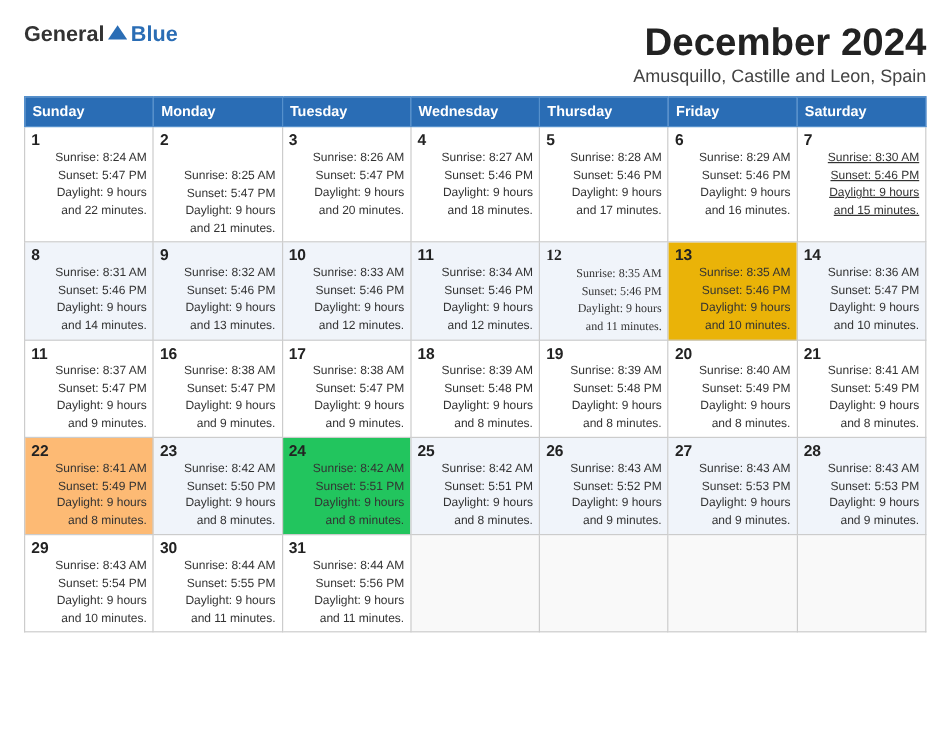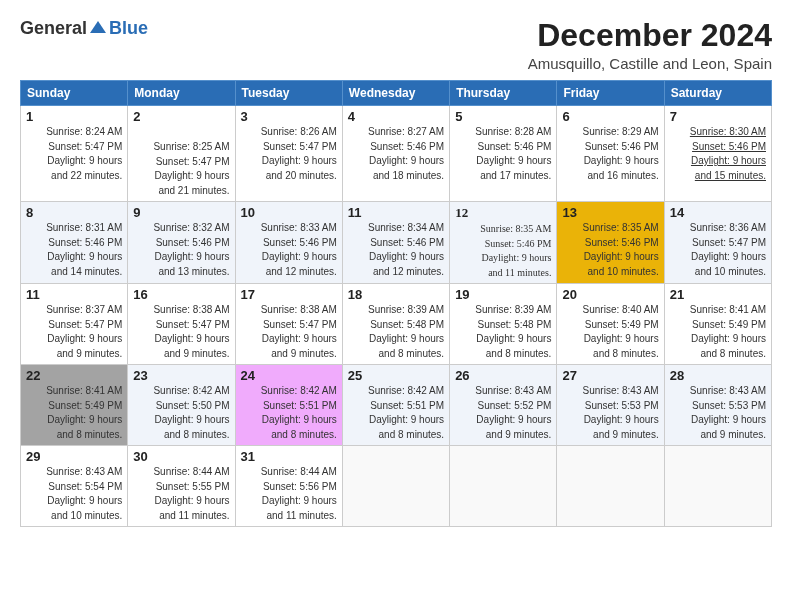--- a/index.html
+++ b/index.html
@@ -269,35 +269,35 @@
           </td>
           <td>
             <span class="day-num">21</span>
             <div class="day-info" style="white-space: pre-line;">Sunrise: 8:41 AM
 Sunset: 5:49 PM
 Daylight: 9 hours
 and 8 minutes.</div>
           </td>
         </tr>
         <tr>
-          <td style="background: #a3a3a3; margin-left: 37px;">
+          <td style="background: #fdba74; margin-left: 37px;">
             <span class="day-num">22</span>
             <div class="day-info" style="white-space: pre-line;">Sunrise: 8:41 AM
 Sunset: 5:49 PM
 Daylight: 9 hours
 and 8 minutes.</div>
           </td>
           <td style="background: rgb(240, 244, 250);">
             <span class="day-num">23</span>
             <div class="day-info" style="white-space: pre-line;">Sunrise: 8:42 AM
 Sunset: 5:50 PM
 Daylight: 9 hours
 and 8 minutes.</div>
           </td>
-          <td style="background: #f0abfc;">
+          <td style="background: #22c55e;">
             <span class="day-num">24</span>
             <div class="day-info" style="white-space: pre-line;">Sunrise: 8:42 AM
 Sunset: 5:51 PM
 Daylight: 9 hours
 and 8 minutes.</div>
           </td>
           <td style="background: rgb(240, 244, 250);">
             <span class="day-num">25</span>
             <div class="day-info" style="white-space: pre-line;">Sunrise: 8:42 AM
 Sunset: 5:51 PM

